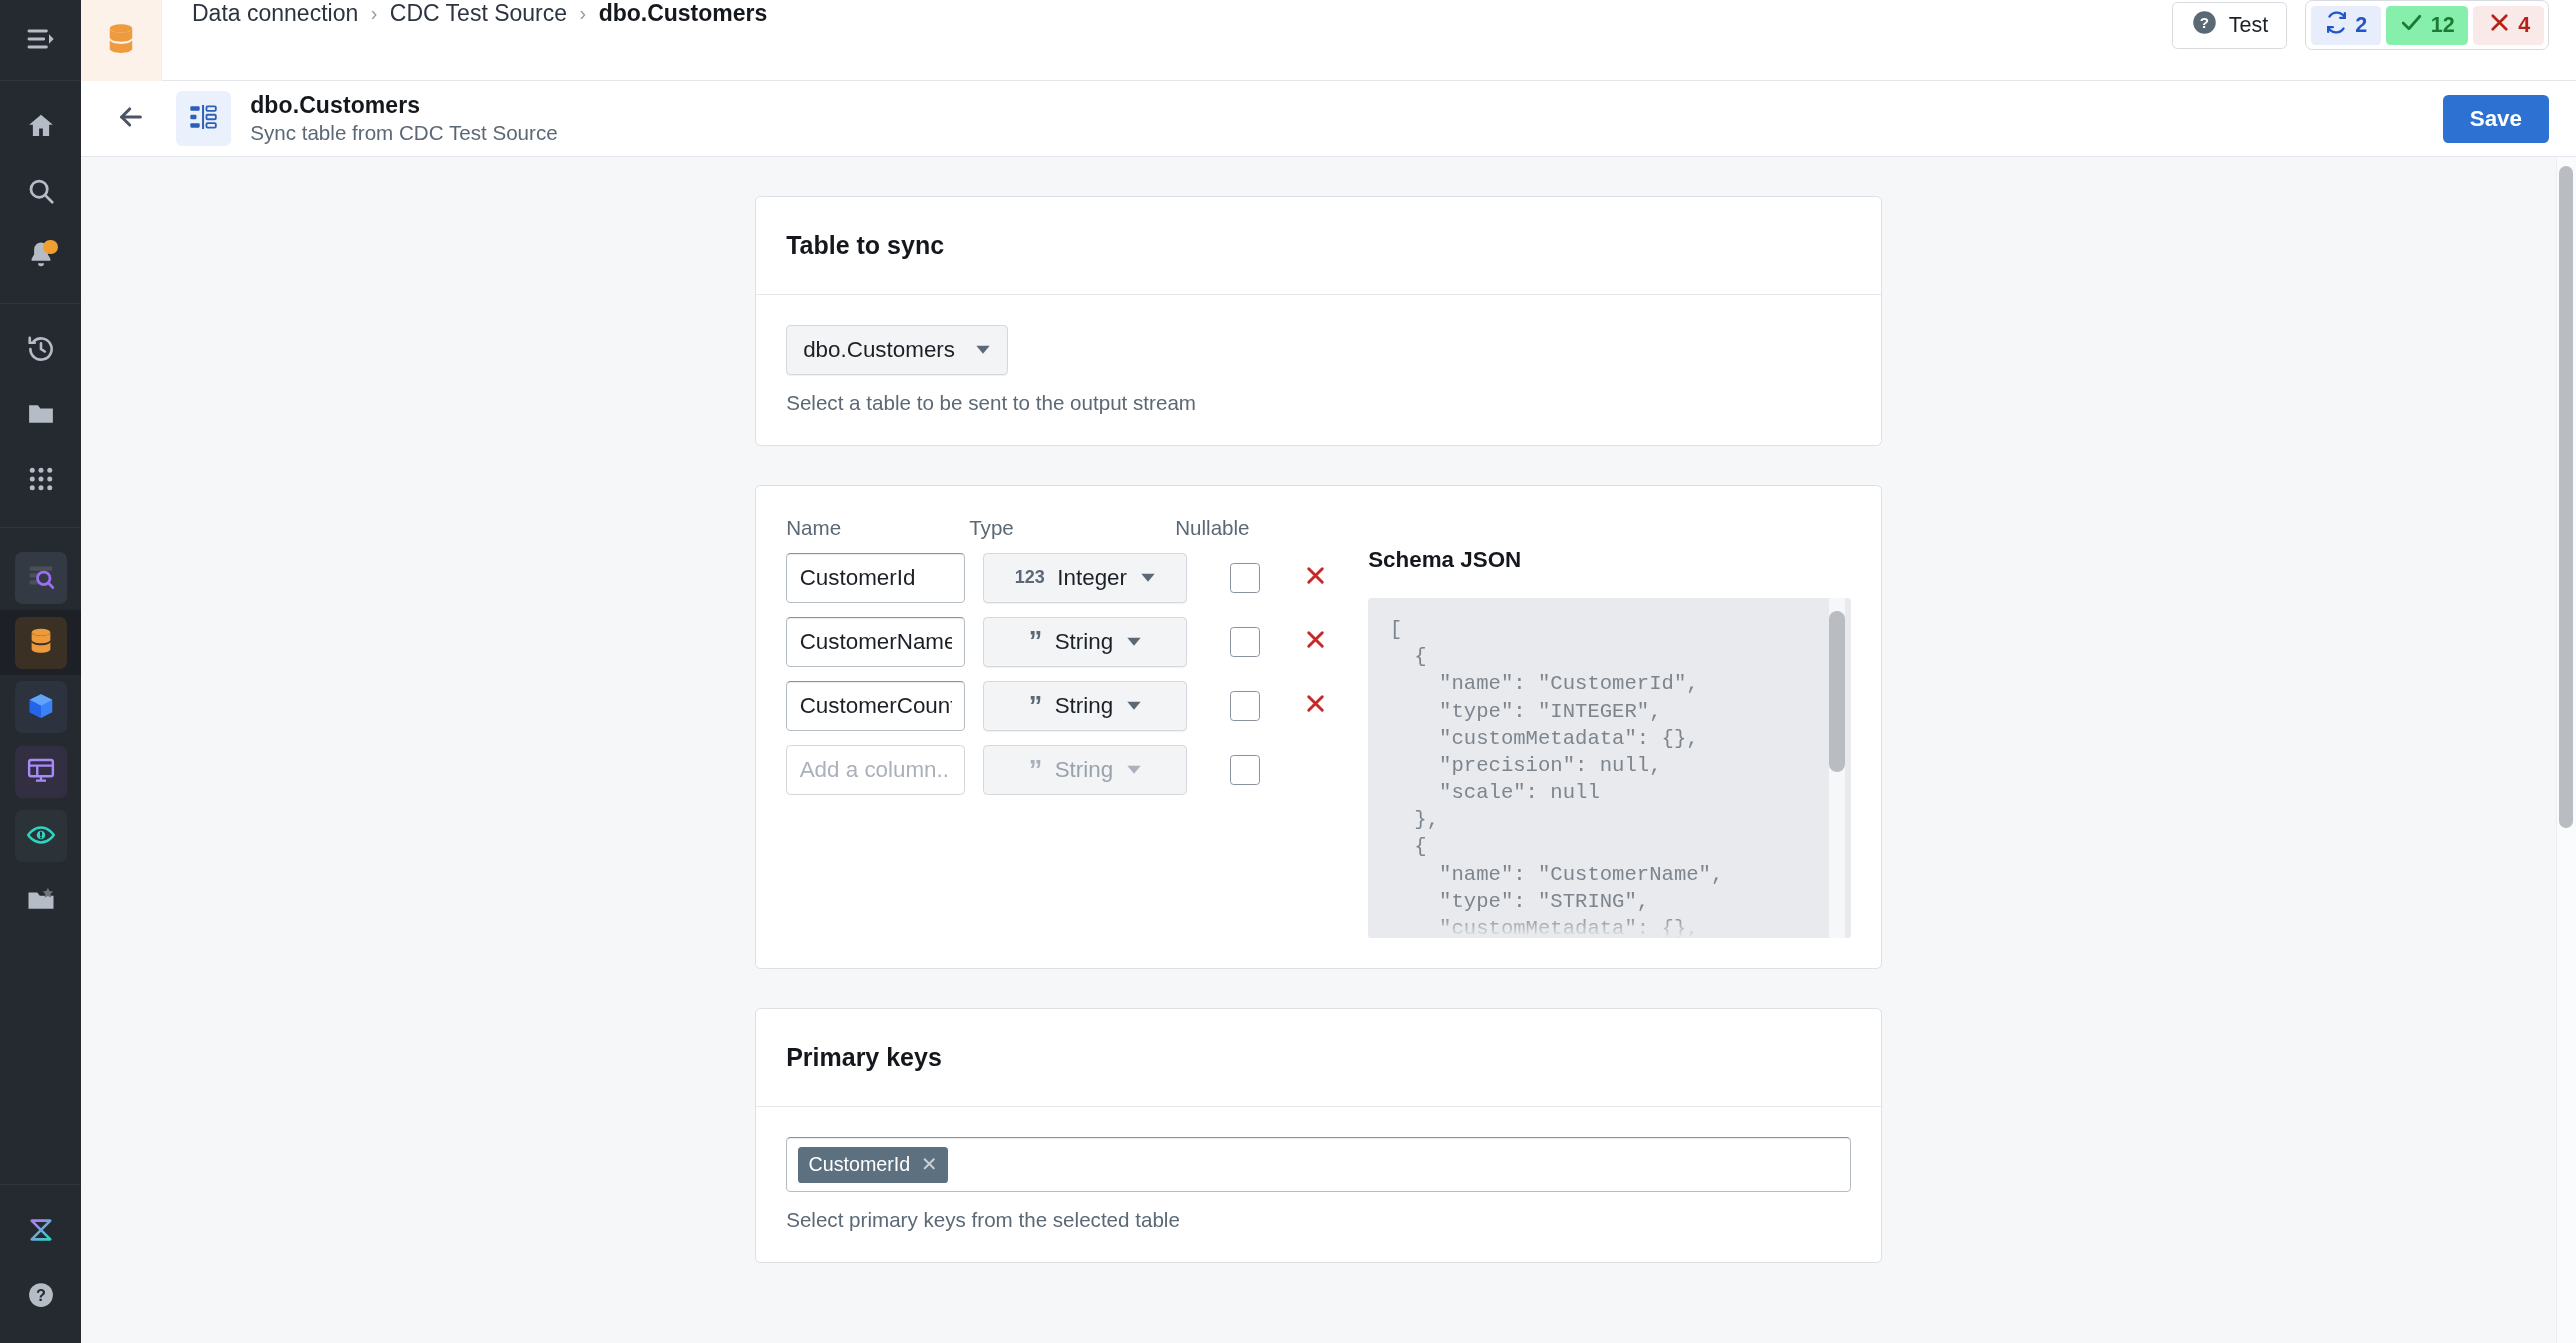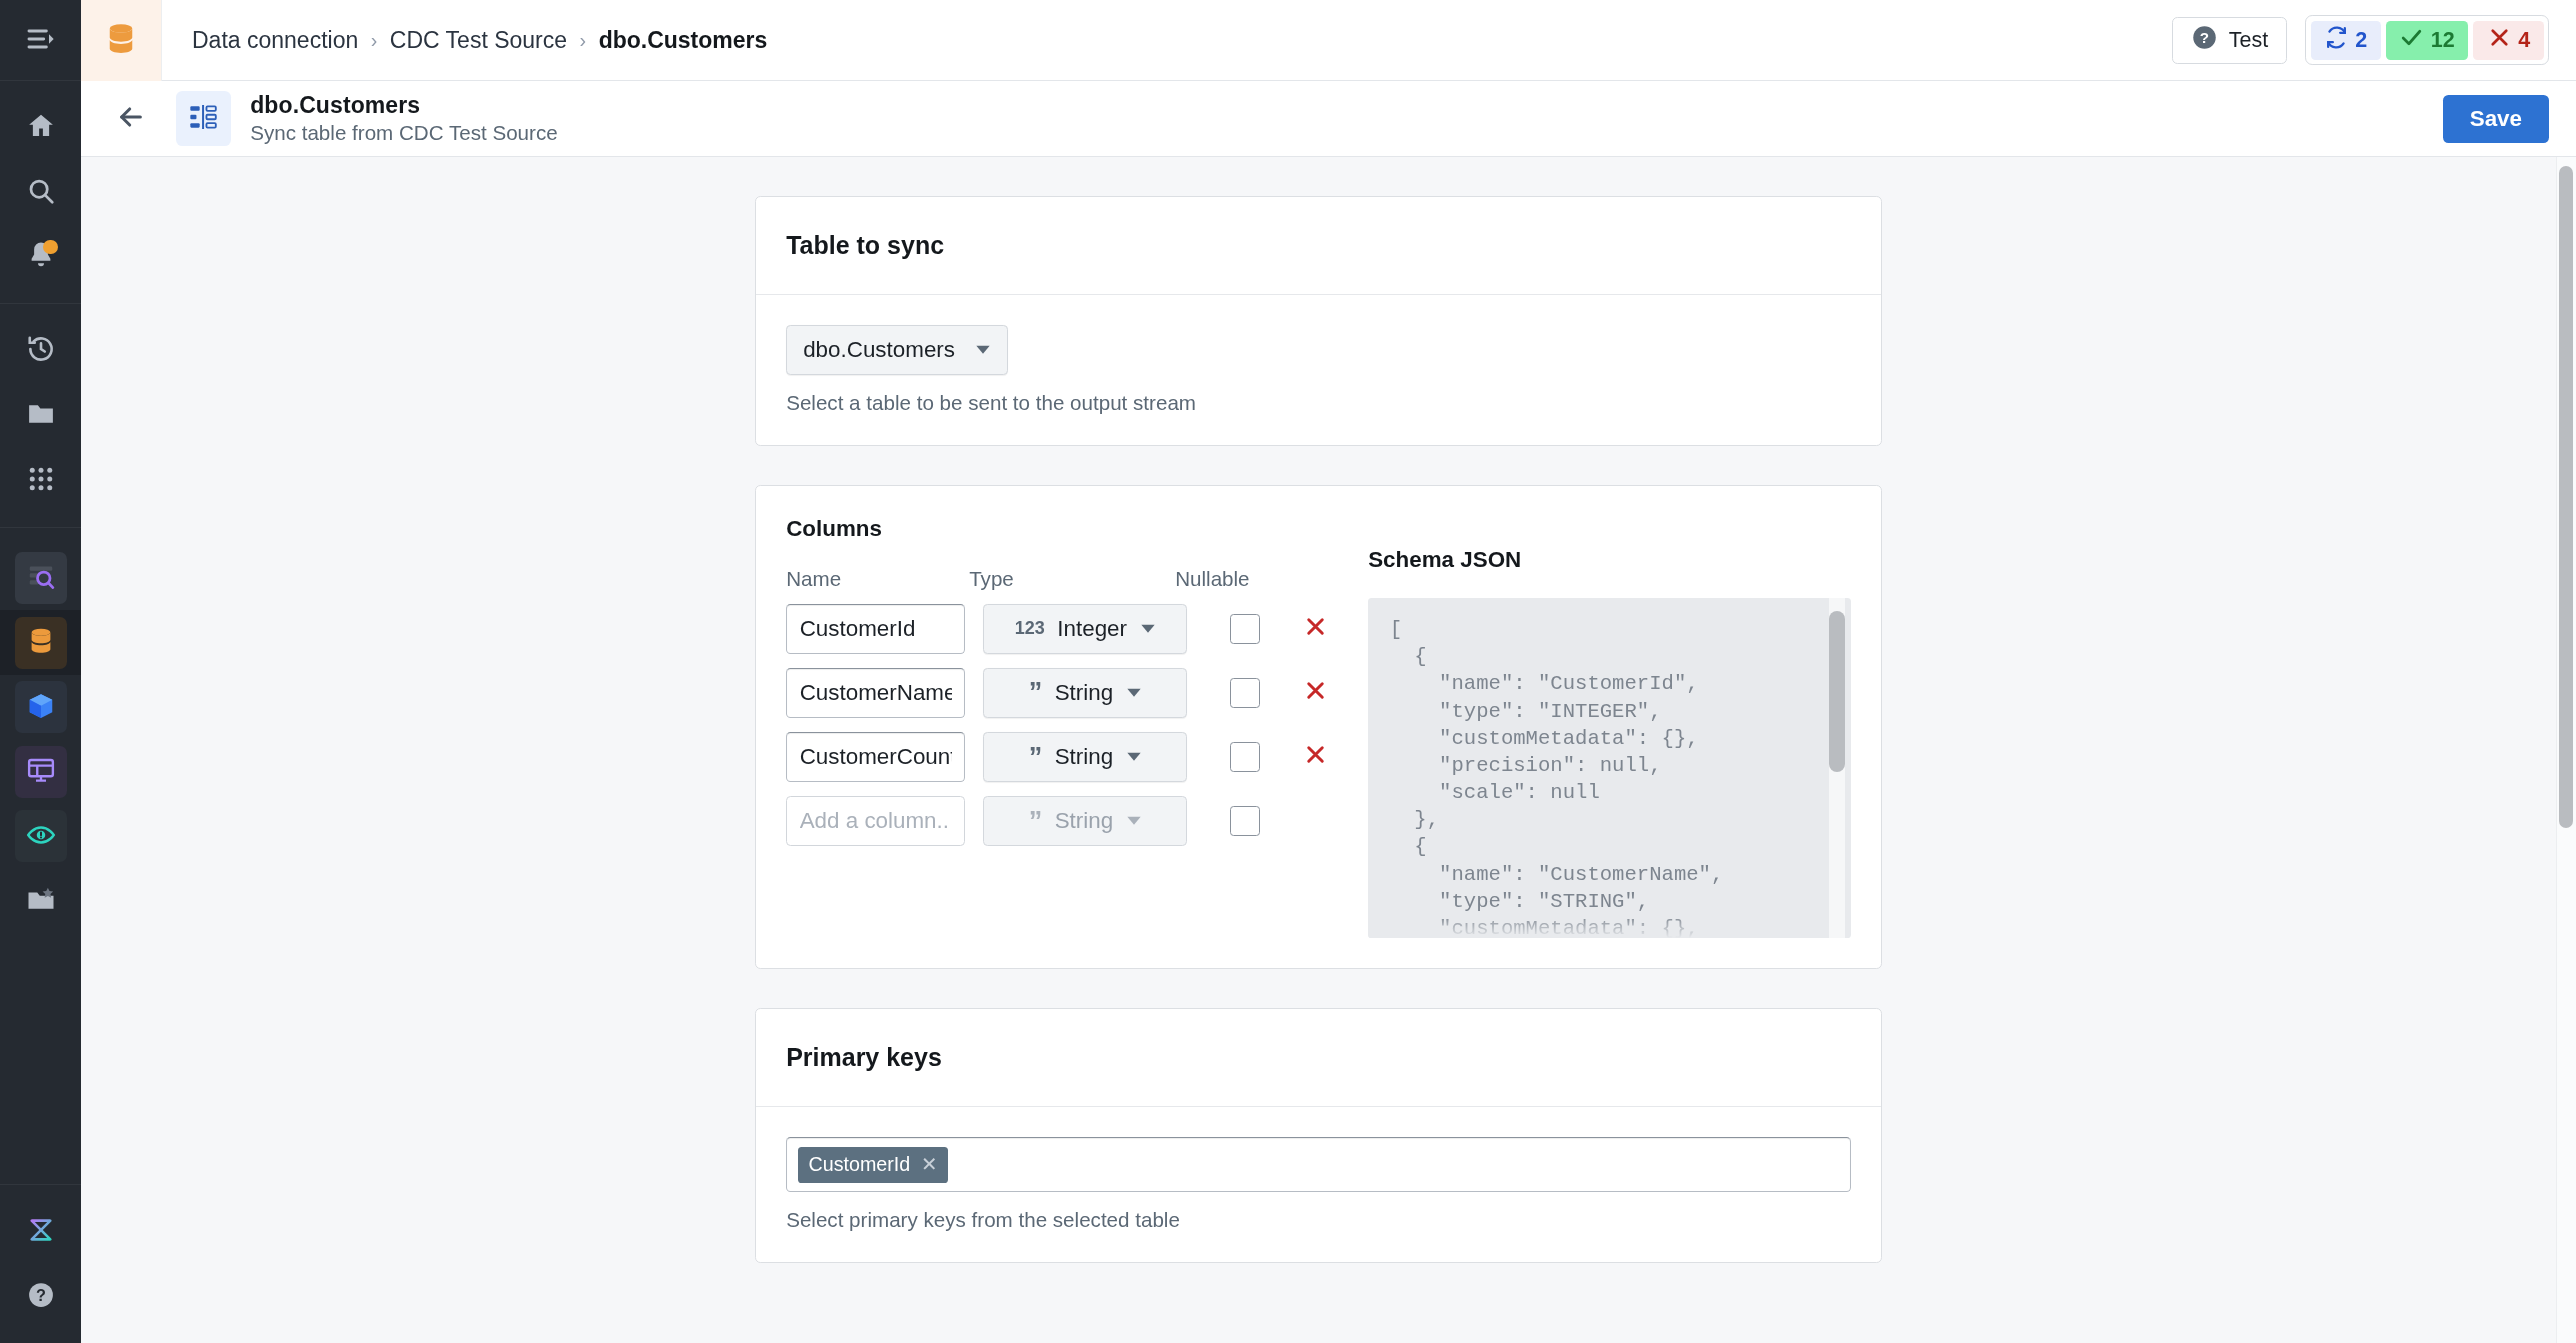--- a/index.html
+++ b/index.html
@@ -41,21 +41,21 @@
     border-radius:50%; background:#f0a030;
   }
   .rail-spacer { flex:1 1 auto; }
 
   
   .right { flex:1 1 auto; display:flex; flex-direction:column; min-width:0; }
 
   
   .topbar {
     height:81px; flex:0 0 81px; background:#fff;
-    display:flex; align-items:center;
+    display:flex; align-items:flex-start;
     border-bottom:0.9px solid #e3e6ea;
   }
   .db-tile {
     width:81px; height:81px; flex:0 0 81px; background:#fdf2e9;
     display:flex; align-items:center; justify-content:center;
     border-right:0.9px solid #eceef0;
   }
   .crumbs { display:flex; align-items:center; padding-left:30px; gap:12.5px; font-size:23px; }
   .crumb { color:#2b3440; }
   .crumb.last { font-weight:bold; color:#14181c; }
@@ -481,21 +481,20 @@
               </div>
               <div class="hint">Select a table to be sent to the output stream</div>
             </div>
           </div>
 
           <div class="card">
             <div class="card-body">
               <div class="schema-grid">
 
                 <div class="col-left">
-                  <div class="sec-label">Columns</div>
                   <div class="hdr-row">
                     <div class="h-name">Name</div>
                     <div class="h-type">Type</div>
                     <div class="h-null">Nullable</div>
                   </div>
 
                   <div class="col-row">
                     <input class="txt-in" value="CustomerId" style="">
                     <div class="type-sel">
                       <span class="t-ico">123</span>

